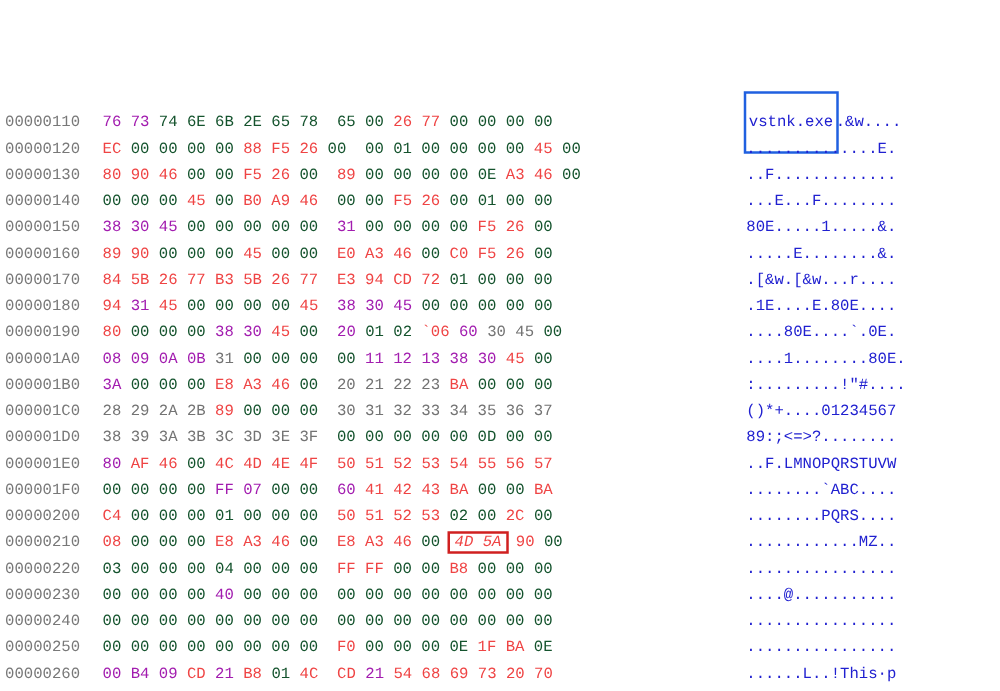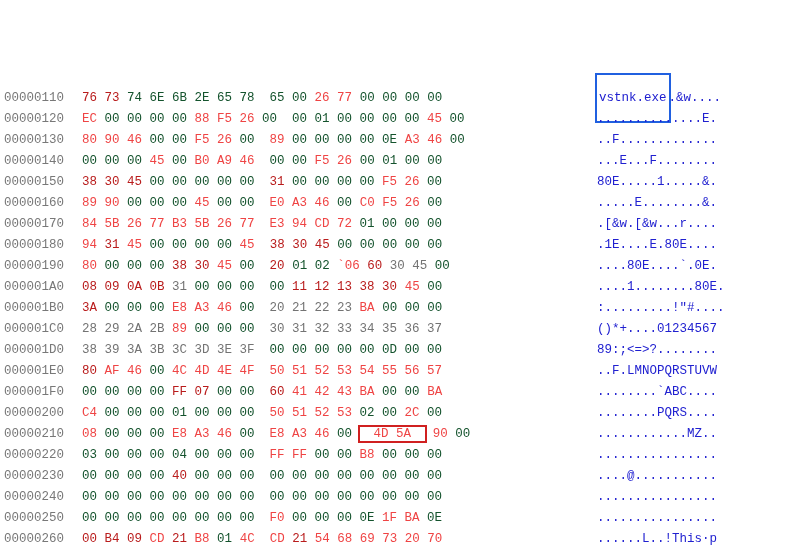--- a/index.html
+++ b/index.html
@@ -11,30 +11,31 @@
     line-height: 21px;
     white-space: pre;
   }
   .row { display: flex; align-items: center; }
   .offset { color: #787878; width: 78px; }
   .hex { width: 500px; }
   .ascii { color: #2020d0; }
   .h-gray   { color: #14532d; }
   .h-blue   { color: #ef4444; }
   .h-green  { color: #737373; }
-  .h-black  { color: #b91c1c; }
+  .h-black  { color: #a21caf; }
   .box-blue {
     border: 2px solid #2060e0;
     padding: 16px 2px;
     margin: 0 -2px;
   }
   .box-red {
     border: 2px solid #d02020;
-    padding: 0 14px;
+    padding: 0 4px;
     margin: 11px -2px;
+    font-style: italic;
   }
 </style>
 </head>
 <body>
 
 
 
 <div id="hex-view"><div class="row"><span class="offset">00000110</span><span class="hex"><span class="h-black">76</span><span> </span><span class="h-black">73</span><span> </span><span class="h-gray">74 6E 6B 2E 65 78  65 00</span><span> </span><span class="h-blue">26 77</span><span class="h-gray"> 00 00 00 00</span></span><span class="ascii">  <span class="box-blue">vstnk.exe</span><span>.&amp;w....</span></span></div><div class="row"><span class="offset">00000120</span><span class="hex"><span class="h-blue">EC</span><span class="h-gray"> 00 00 00 00</span><span> </span><span class="h-blue">88 F5 26</span><span class="h-gray"> 00  00 01 00 00 00 00 </span><span class="h-blue">45</span><span class="h-gray"> 00</span></span><span class="ascii">  <span>..............E.</span></span></div><div class="row"><span class="offset">00000130</span><span class="hex"><span class="h-blue">80 90 46</span><span class="h-gray"> 00 00</span><span> </span><span class="h-blue">F5 26</span><span class="h-gray"> 00  </span><span class="h-blue">89</span><span class="h-gray"> 00 00 00 00 0E</span><span> </span><span class="h-blue">A3 46</span><span class="h-gray"> 00</span></span><span class="ascii">  <span>..F.............</span></span></div><div class="row"><span class="offset">00000140</span><span class="hex"><span class="h-gray">00 00 00</span><span> </span><span class="h-blue">45</span><span class="h-gray"> 00</span><span> </span><span class="h-blue">B0 A9 46</span><span class="h-gray">  00 00 </span><span class="h-blue">F5 26</span><span class="h-gray"> 00 01 00 00</span></span><span class="ascii">  <span>...E...F........</span></span></div><div class="row"><span class="offset">00000150</span><span class="hex"><span class="h-black">38 30 45</span><span class="h-gray"> 00 00 00 00 00  </span><span class="h-black">31</span><span class="h-gray"> 00 00 00 00 </span><span class="h-blue">F5 26</span><span class="h-gray"> 00</span></span><span class="ascii">  <span>80E.....1.....&amp;.</span></span></div><div class="row"><span class="offset">00000160</span><span class="hex"><span class="h-blue">89 90</span><span class="h-gray"> 00 00 00</span><span> </span><span class="h-blue">45</span><span class="h-gray"> 00 00  </span><span class="h-blue">E0 A3 46</span><span class="h-gray"> 00</span><span> </span><span class="h-blue">C0 F5 26</span><span class="h-gray"> 00</span></span><span class="ascii">  <span>.....E........&amp;.</span></span></div><div class="row"><span class="offset">00000170</span><span class="hex"><span class="h-blue">84 5B 26 77 B3 5B 26 77  E3 94 CD 72</span><span class="h-gray"> 01 00 00 00</span></span><span class="ascii">  <span>.[&amp;w.[&amp;w...r....</span></span></div><div class="row"><span class="offset">00000180</span><span class="hex"><span class="h-blue">94</span><span> </span><span class="h-black">31</span><span> </span><span class="h-blue">45</span><span class="h-gray"> 00 00 00 00 </span><span class="h-blue">45</span><span>  </span><span class="h-black">38 30 45</span><span class="h-gray"> 00 00 00 00 00</span></span><span class="ascii">  <span>.1E....E.80E....</span></span></div><div class="row"><span class="offset">00000190</span><span class="hex"><span class="h-blue">80</span><span class="h-gray"> 00 00 00</span><span> </span><span class="h-black">38 30</span><span> </span><span class="h-blue">45</span><span class="h-gray"> 00  </span><span class="h-black">20</span><span class="h-gray"> 01 02</span><span> </span><span class="h-blue">`06</span><span> </span><span class="h-black">60</span><span> </span><span class="h-green">30 45</span><span class="h-gray"> 00</span></span><span class="ascii">  <span>....80E....`.0E.</span></span></div><div class="row"><span class="offset">000001A0</span><span class="hex"><span class="h-black">08 09 0A 0B</span><span> </span><span class="h-green">31</span><span class="h-gray"> 00 00 00  00</span><span> </span><span class="h-black">11 12 13 38 30</span><span> </span><span class="h-blue">45</span><span class="h-gray"> 00</span></span><span class="ascii">  <span>....1........80E.</span></span></div><div class="row"><span class="offset">000001B0</span><span class="hex"><span class="h-black">3A</span><span class="h-gray"> 00 00 00</span><span> </span><span class="h-blue">E8 A3 46</span><span class="h-gray"> 00  </span><span class="h-green">20 21 22 23</span><span> </span><span class="h-blue">BA</span><span class="h-gray"> 00 00 00</span></span><span class="ascii">  <span>:.........!"#....</span></span></div><div class="row"><span class="offset">000001C0</span><span class="hex"><span class="h-green">28 29 2A 2B</span><span> </span><span class="h-blue">89</span><span class="h-gray"> 00 00 00  </span><span class="h-green">30 31 32 33 34 35 36 37</span></span><span class="ascii">  <span>()*+....01234567</span></span></div><div class="row"><span class="offset">000001D0</span><span class="hex"><span class="h-green">38 39 3A 3B 3C 3D 3E 3F</span><span class="h-gray">  00 00 00 00 00 0D 00 00</span></span><span class="ascii">  <span>89:;&lt;=&gt;?........</span></span></div><div class="row"><span class="offset">000001E0</span><span class="hex"><span class="h-black">80</span><span> </span><span class="h-blue">AF 46</span><span class="h-gray"> 00</span><span> </span><span class="h-blue">4C 4D 4E 4F  50 51 52 53 54 55 56 57</span></span><span class="ascii">  <span>..F.LMNOPQRSTUVW</span></span></div><div class="row"><span class="offset">000001F0</span><span class="hex"><span class="h-gray">00 00 00 00</span><span> </span><span class="h-black">FF 07</span><span class="h-gray"> 00 00  </span><span class="h-black">60</span><span> </span><span class="h-blue">41 42 43 BA</span><span class="h-gray"> 00 00</span><span> </span><span class="h-blue">BA</span></span><span class="ascii">  <span>........`ABC....</span></span></div><div class="row"><span class="offset">00000200</span><span class="hex"><span class="h-blue">C4</span><span class="h-gray"> 00 00 00 01 00 00 00  </span><span class="h-blue">50 51 52 53</span><span class="h-gray"> 02 00</span><span> </span><span class="h-blue">2C</span><span class="h-gray"> 00</span></span><span class="ascii">  <span>........PQRS....</span></span></div><div class="row"><span class="offset">00000210</span><span class="hex"><span class="h-blue">08</span><span class="h-gray"> 00 00 00</span><span> </span><span class="h-blue">E8 A3 46</span><span class="h-gray"> 00  </span><span class="h-blue">E8 A3 46</span><span class="h-gray"> 00 </span><span class="h-blue box-red">4D 5A</span><span> </span><span class="h-blue">90</span><span class="h-gray"> 00</span></span><span class="ascii">  <span>............MZ..</span></span></div><div class="row"><span class="offset">00000220</span><span class="hex"><span class="h-gray">03 00 00 00 04 00 00 00  </span><span class="h-blue">FF FF</span><span class="h-gray"> 00 00</span><span> </span><span class="h-blue">B8</span><span class="h-gray"> 00 00 00</span></span><span class="ascii">  <span>................</span></span></div><div class="row"><span class="offset">00000230</span><span class="hex"><span class="h-gray">00 00 00 00</span><span> </span><span class="h-black">40</span><span class="h-gray"> 00 00 00  00 00 00 00 00 00 00 00</span></span><span class="ascii">  <span>....@...........</span></span></div><div class="row"><span class="offset">00000240</span><span class="hex"><span class="h-gray">00 00 00 00 00 00 00 00  00 00 00 00 00 00 00 00</span></span><span class="ascii">  <span>................</span></span></div><div class="row"><span class="offset">00000250</span><span class="hex"><span class="h-gray">00 00 00 00 00 00 00 00  </span><span class="h-blue">F0</span><span class="h-gray"> 00 00 00 0E </span><span class="h-blue">1F BA</span><span class="h-gray"> 0E</span></span><span class="ascii">  <span>................</span></span></div><div class="row"><span class="offset">00000260</span><span class="hex"><span class="h-black">00 B4 09</span><span> </span><span class="h-blue">CD</span><span> </span><span class="h-black">21</span><span> </span><span class="h-blue">B8</span><span class="h-gray"> 01</span><span> </span><span class="h-blue">4C</span><span>  </span><span class="h-blue">CD</span><span> </span><span class="h-black">21</span><span> </span><span class="h-blue">54 68 69 73 20 70</span></span><span class="ascii">  <span>......L..!This·p</span></span></div><div class="row"><span class="offset">00000270</span><span class="hex"></span><span class="ascii">  </span></div></div>
 
 

